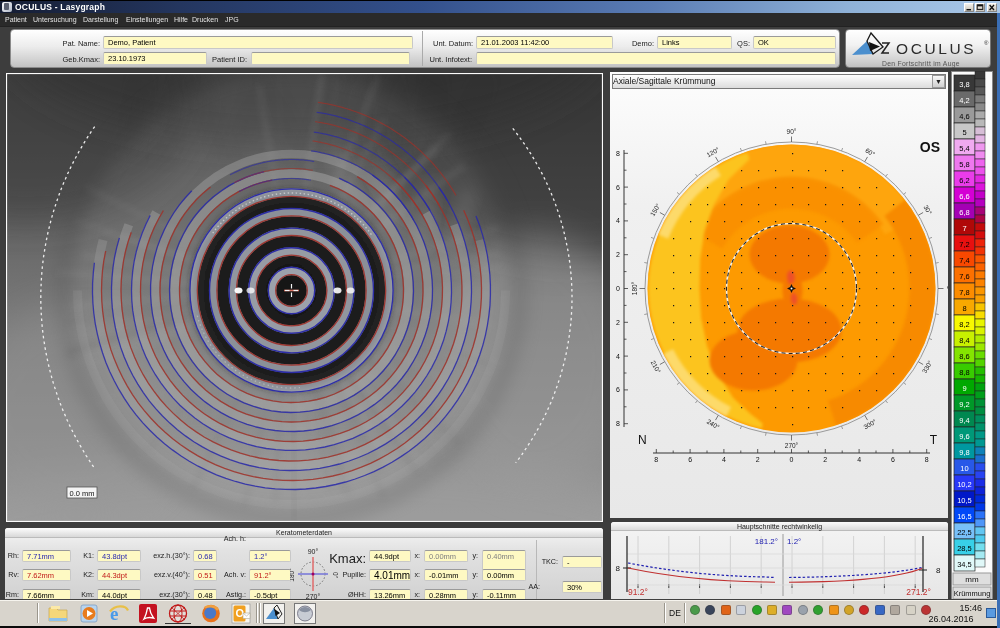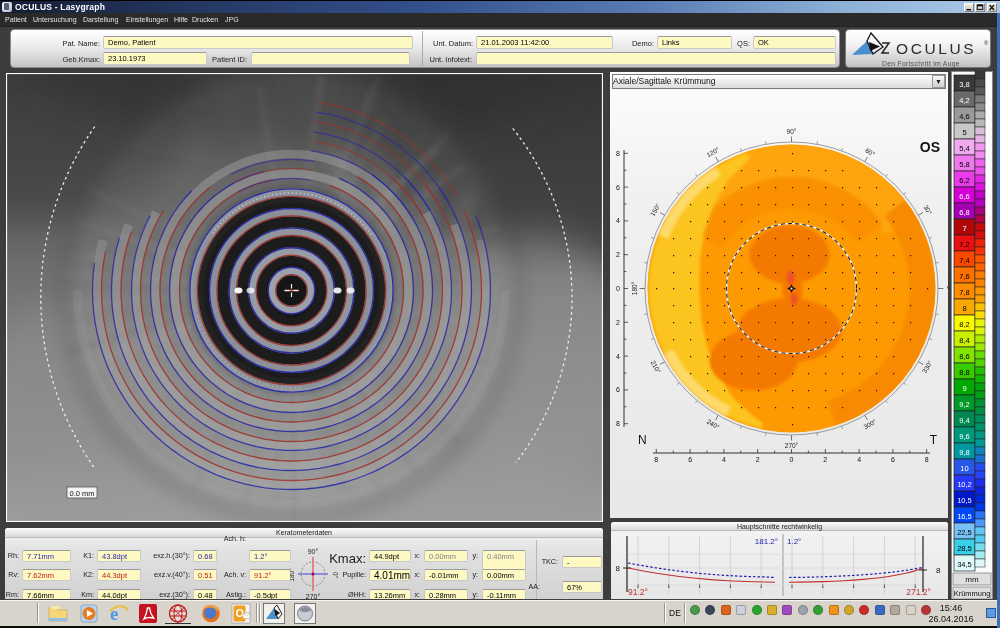--- a/index.html
+++ b/index.html
@@ -555,21 +555,21 @@
 <div class="lbl" style="right:522px;top:551px;font-size:7.2px">y:</div>
 <div class="inp" style="left:482px;top:550px;width:44px;height:21px;line-height:11px;color:#808080;border-radius:2px;font-size:7.5px">0.40mm</div>
 <div class="lbl" style="right:522px;top:570px;font-size:7.2px">y:</div>
 <div class="inp" style="left:482px;top:569px;width:44px;height:12px;line-height:11px;color:#000;border-radius:2px;font-size:7.5px">0.00mm</div>
 <div class="lbl" style="right:522px;top:590px;font-size:7.2px">y:</div>
 <div class="inp" style="left:482px;top:589px;width:44px;height:20px;line-height:11px;color:#000;border-radius:2px;font-size:7.5px">-0.11mm</div>
 <div class="abs" style="left:536px;top:540px;width:1px;height:60px;background:#b8b8b8"></div>
 <div class="lbl" style="right:442px;top:557px;font-size:7.2px">TKC:</div>
 <div class="inp" style="left:562px;top:556px;width:40px;height:12px;line-height:11px;color:#000;border-radius:2px;font-size:7.5px">-</div>
 <div class="lbl" style="right:460px;top:582px;font-size:7.2px">AA:</div>
-<div class="inp" style="left:562px;top:581px;width:40px;height:12px;line-height:11px;color:#000;border-radius:2px;font-size:7.5px">67%</div>
+<div class="inp" style="left:562px;top:581px;width:40px;height:12px;line-height:11px;color:#000;border-radius:2px;font-size:7.5px">30%</div>
 <svg class="abs" style="left:290px;top:545px" width="48" height="55" viewBox="0 0 48 55">
 <circle cx="23" cy="29" r="12" fill="none" stroke="#555" stroke-width="0.8" stroke-dasharray="1.5 2"></circle>
 <line x1="23" y1="12" x2="23" y2="46" stroke="#e07878" stroke-width="1.7"></line>
 <line x1="8" y1="29" x2="38" y2="29" stroke="#8080d8" stroke-width="1.7"></line>
 <circle cx="23" cy="29" r="1.5" fill="#906"></circle>
 <text x="23" y="9" font-size="7" fill="#222" text-anchor="middle">90°</text>
 <text x="23" y="54" font-size="7" fill="#222" text-anchor="middle">270°</text>
 <text x="3" y="29" font-size="6.5" fill="#222" transform="rotate(-90 4 29)" text-anchor="middle">180°</text>
 <text x="44" y="29" font-size="6.5" fill="#222" transform="rotate(90 43 29)" text-anchor="middle">0°</text>
 </svg>
@@ -684,15 +684,15 @@
 <div class="abs" style="left:782px;top:605px;width:10px;height:10px;border-radius:2px;background:#a048c0;border:1px solid rgba(60,60,60,.35)"></div>
 <div class="abs" style="left:798px;top:605px;width:10px;height:10px;border-radius:5px;background:#9aa2ac;border:1px solid rgba(60,60,60,.35)"></div>
 <div class="abs" style="left:813px;top:605px;width:10px;height:10px;border-radius:5px;background:#30a030;border:1px solid rgba(60,60,60,.35)"></div>
 <div class="abs" style="left:829px;top:605px;width:10px;height:10px;border-radius:2px;background:#ef9418;border:1px solid rgba(60,60,60,.35)"></div>
 <div class="abs" style="left:844px;top:605px;width:10px;height:10px;border-radius:5px;background:#d2a428;border:1px solid rgba(60,60,60,.35)"></div>
 <div class="abs" style="left:859px;top:605px;width:10px;height:10px;border-radius:5px;background:#cc2828;border:1px solid rgba(60,60,60,.35)"></div>
 <div class="abs" style="left:875px;top:605px;width:10px;height:10px;border-radius:2px;background:#3868c4;border:1px solid rgba(60,60,60,.35)"></div>
 <div class="abs" style="left:890px;top:605px;width:10px;height:10px;border-radius:2px;background:#b0a89e;border:1px solid rgba(60,60,60,.35)"></div>
 <div class="abs" style="left:906px;top:605px;width:10px;height:10px;border-radius:2px;background:#d6d2c6;border:1px solid rgba(60,60,60,.35)"></div>
 <div class="abs" style="left:921px;top:605px;width:10px;height:10px;border-radius:5px;background:#bb3434;border:1px solid rgba(60,60,60,.35)"></div>
-<div class="abs" style="left:920px;top:603px;width:62px;font-size:9px;color:#111;text-align:center">15:46</div>
+<div class="abs" style="left:920px;top:603px;width:62px;font-size:9px;color:#111;text-align:right">15:46</div>
 <div class="abs" style="left:915px;top:614px;width:72px;font-size:9px;color:#111;text-align:center">26.04.2016</div>
 <div class="abs" style="left:986px;top:608px;width:10px;height:10px;background:#5a9ae0;border:1px solid #2a5a9a"></div>
 <div class="abs" style="left:997px;top:13px;width:3px;height:615px;background:#3a6eb5"></div>
 </body></html>

